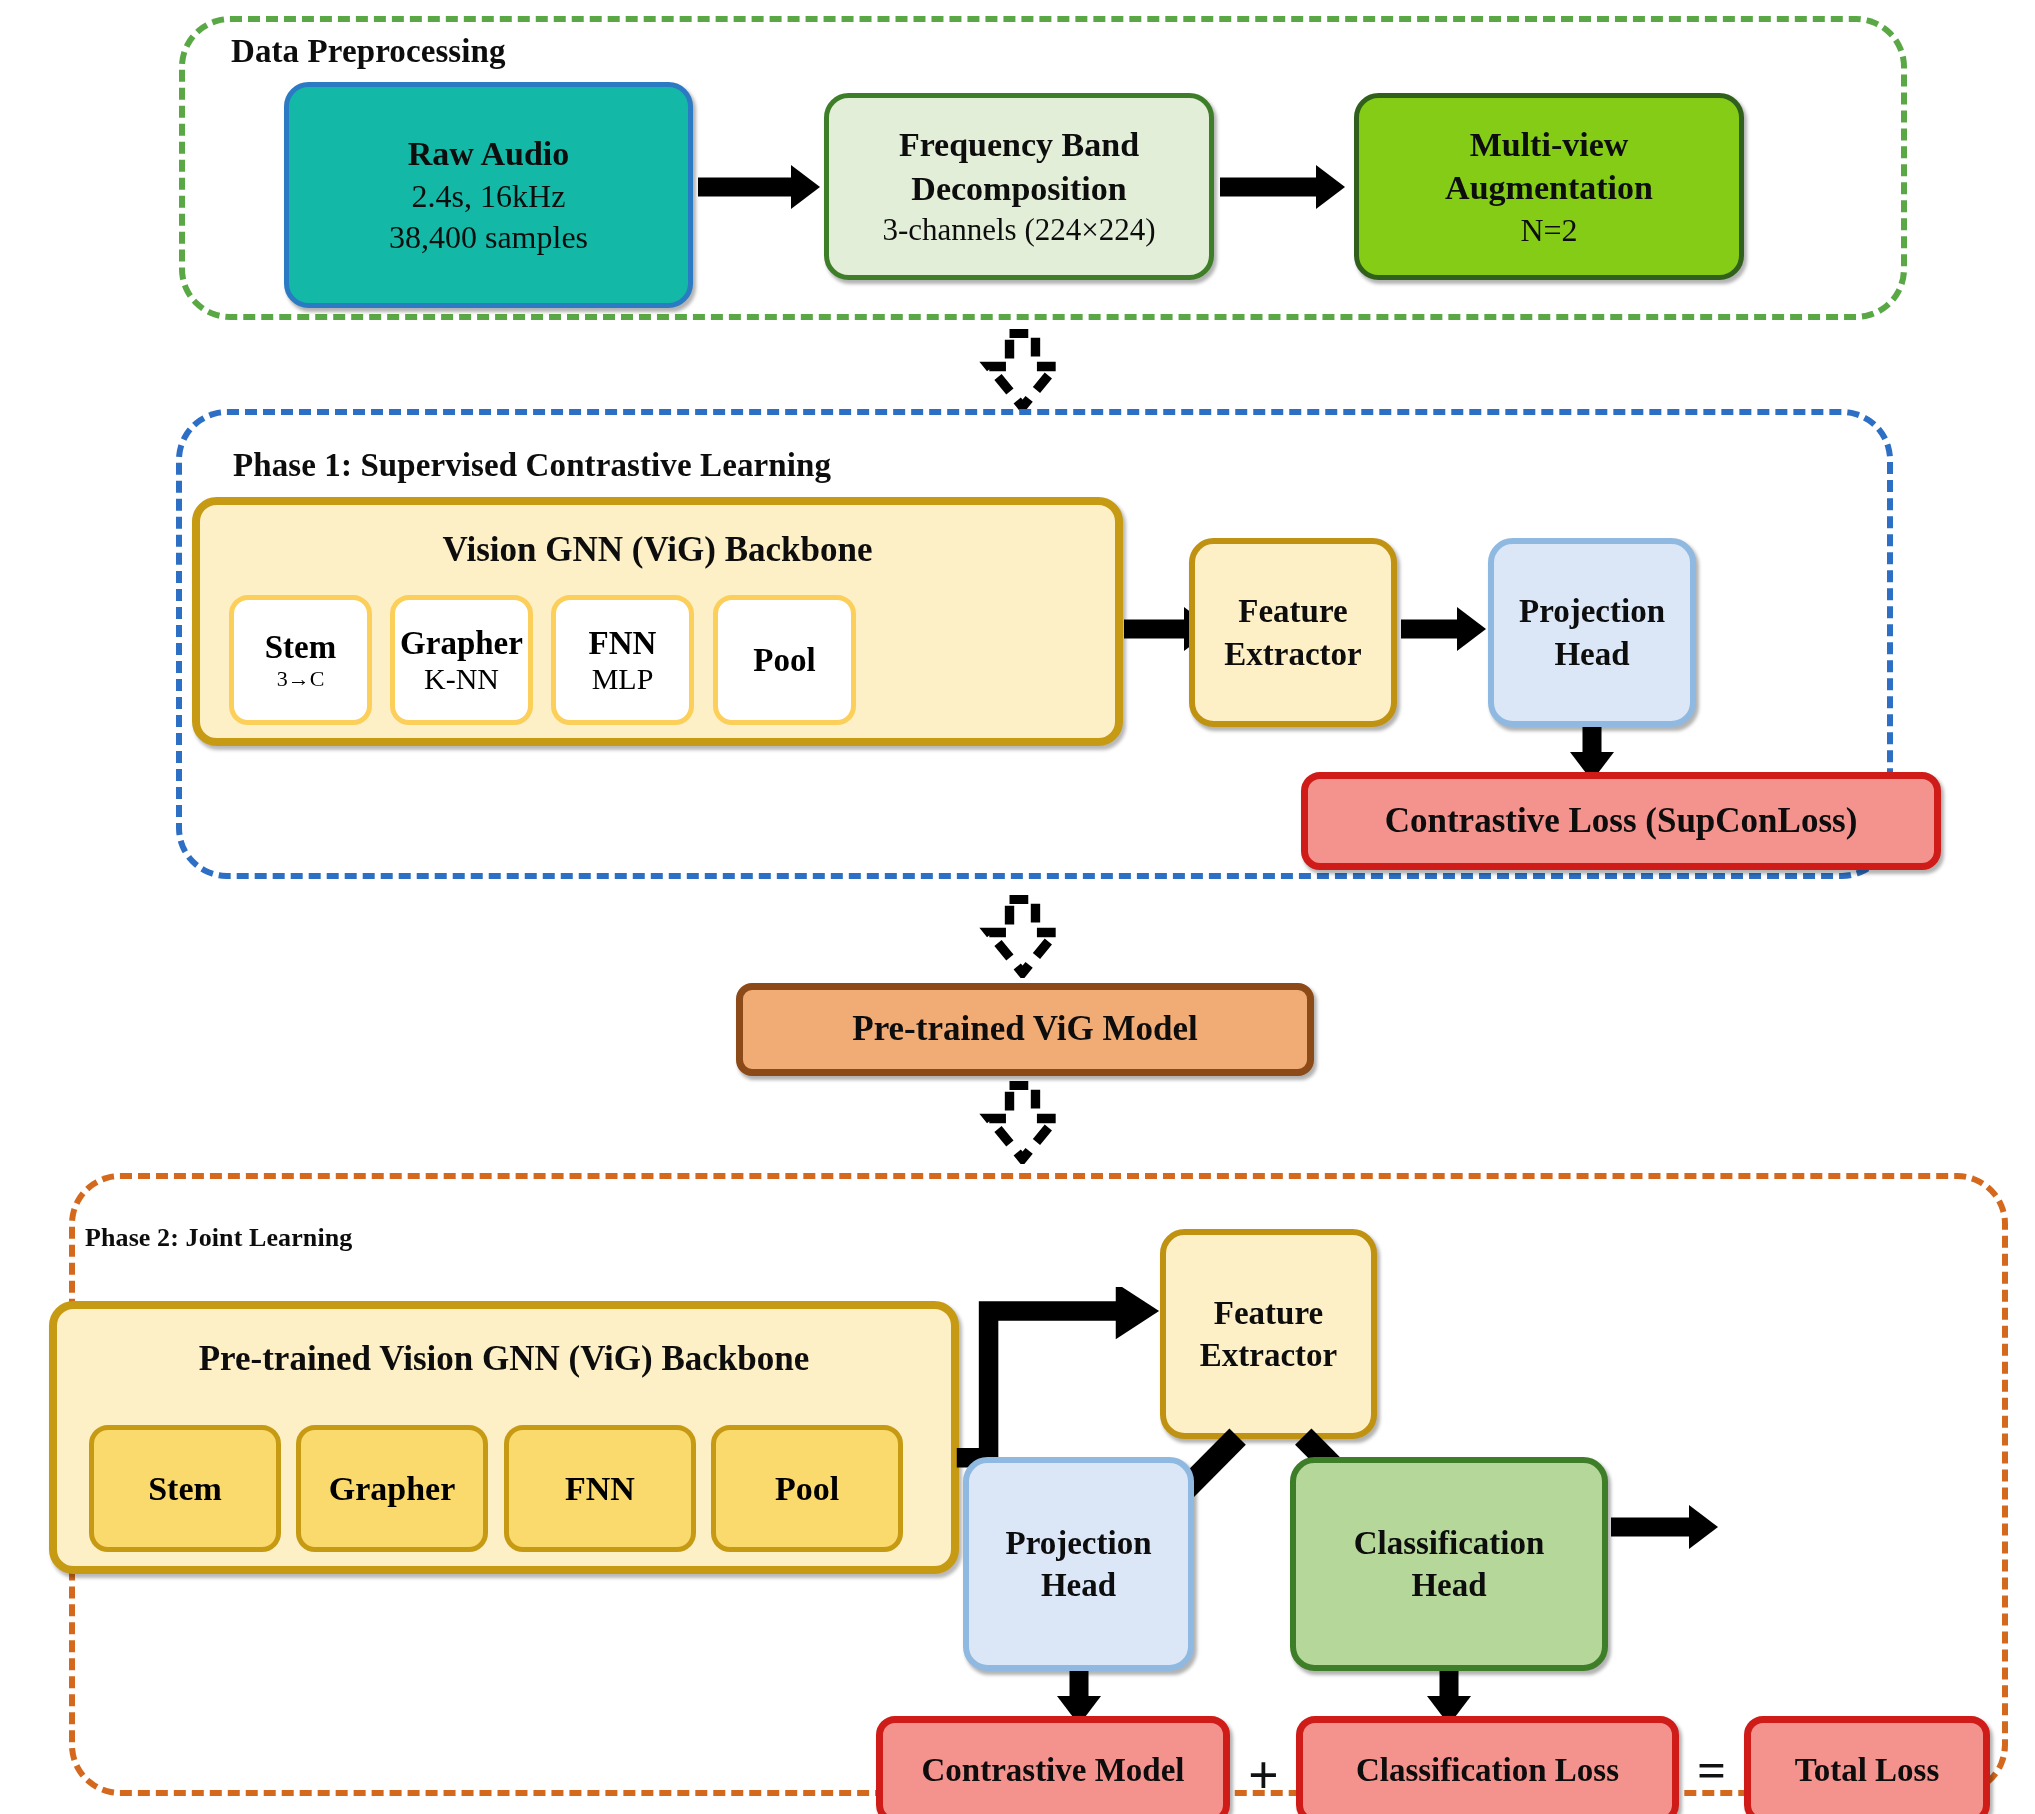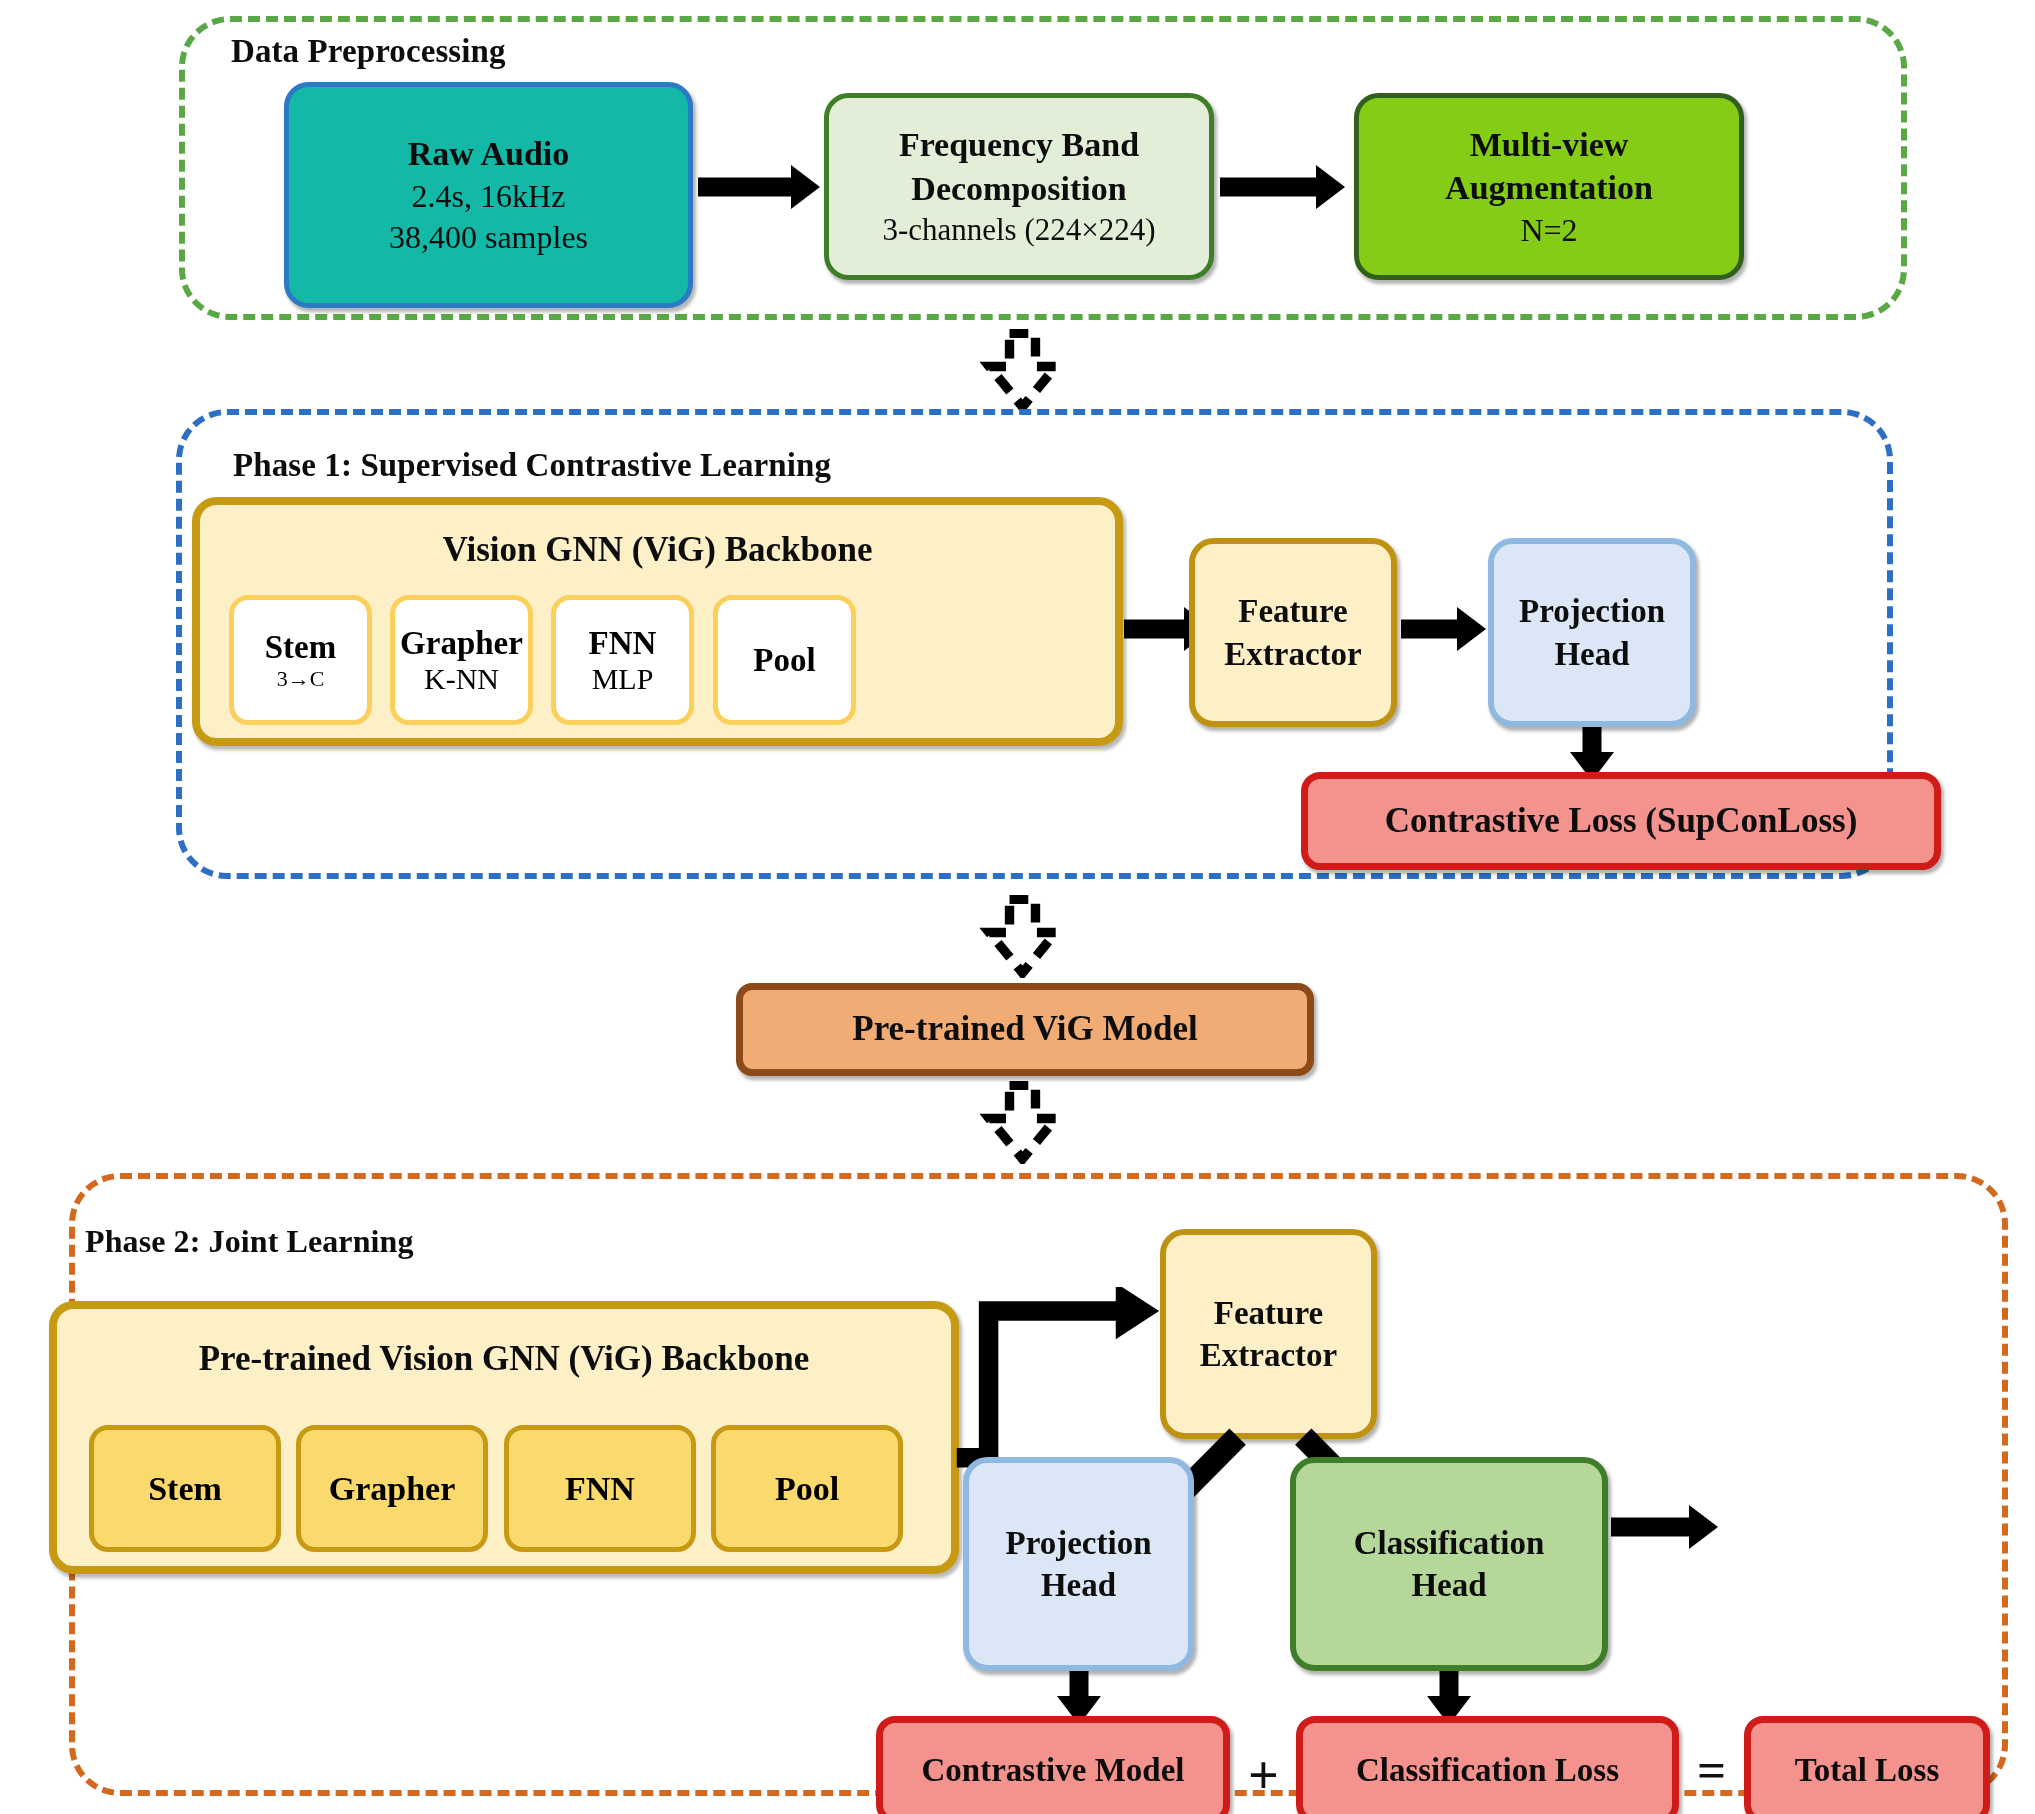--- a/index.html
+++ b/index.html
@@ -148,21 +148,21 @@
   </div>
 
   <div class="blockarrow" style="left:972px;top:1081px;width:101px;height:83px;">
     <svg width="101" height="83" viewBox="0 0 140 115">
       <path d="M52 6 L88 6 L88 52 L116 52 L70 108 L24 52 L52 52 Z" fill="none" stroke="#000" stroke-width="13" stroke-dasharray="26 16" stroke-linejoin="miter"></path>
     </svg>
   </div>
 
   <div class="section" style="left:69px;top:1173px;width:1939px;height:623px;border-width:6.5px;border-color:#d4691e;"></div>
 
-  <div class="sec-label" style="left:85px;top:1223px;font-size:32px;">Phase 2: Joint Learning</div>
+  <div class="sec-label" style="left:85px;top:1223px;font-size:26px;">Phase 2: Joint Learning</div>
 
   <div style="position:absolute;left:49px;top:1301px;width:910px;height:273px;background:#fdefc6;
               border:8px solid #c79a14;border-radius:24.6px;box-sizing:border-box;box-shadow:2.2px 3.6px 3.6px rgba(0,0,0,.28);">
     <div style="position:absolute;left:0;right:0;top:30px;text-align:center;font-size:35px;font-weight:bold;color:#0d0d0d;">Pre-trained Vision GNN (ViG) Backbone</div>
 
     <div style="position:absolute;left:32px;top:116px;width:192px;height:127px;background:#fad96d;border:5.8px solid #c79a14;border-radius:19px;
                 display:flex;align-items:center;justify-content:center;box-sizing:border-box;">
       <div style="font-size:34px;font-weight:bold;">Stem</div>
     </div>
 

